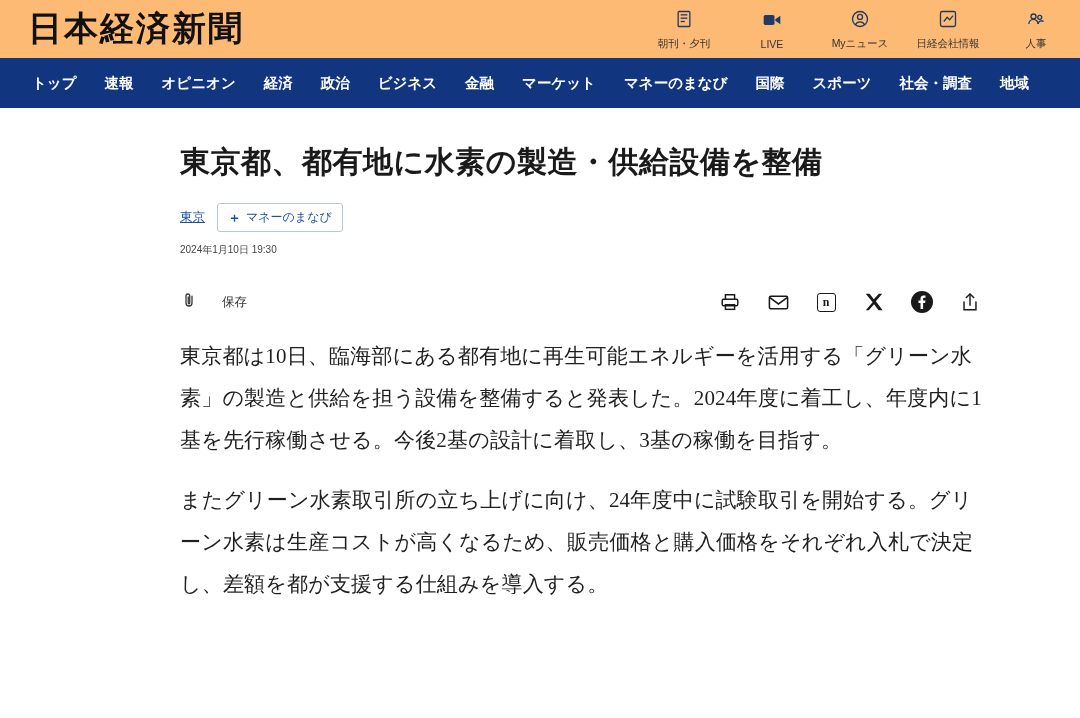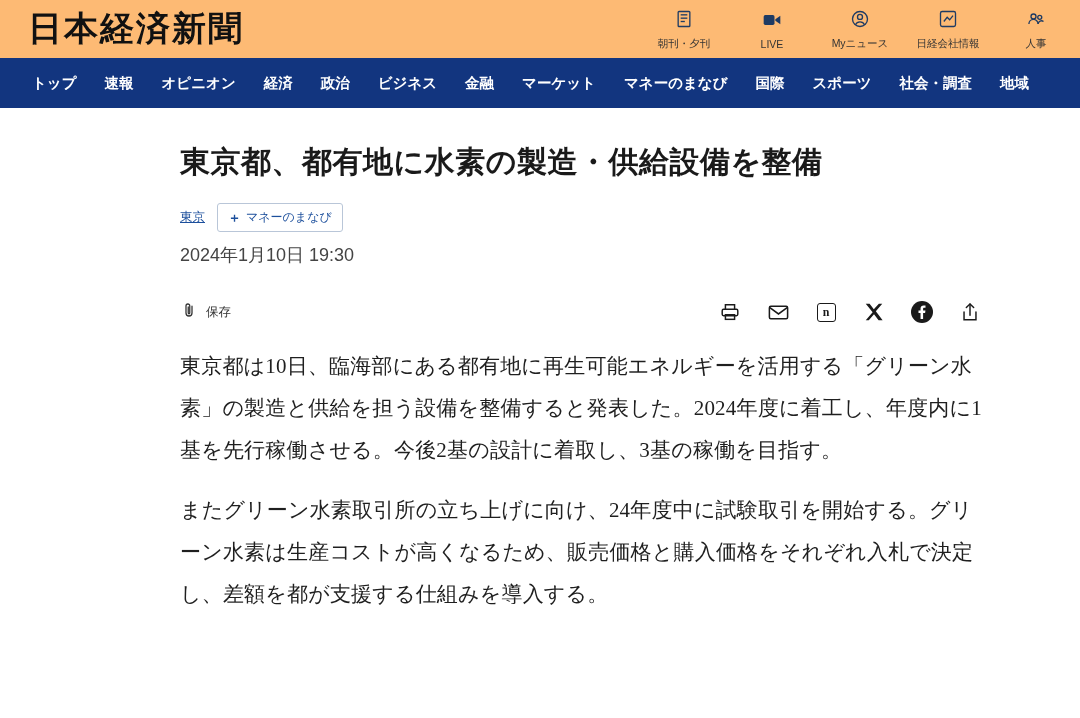--- a/index.html
+++ b/index.html
@@ -117,36 +117,36 @@
     cursor: pointer;
     white-space: nowrap;
   }
   .follow-btn .plus {
     font-size: 13px;
     font-weight: 700;
     line-height: 1;
   }
   .timestamp {
     margin-top: 11px;
-    font-size: 18px;
+    font-size: 10px;
     color: #444444;
   }
 
   
   .actions {
     margin-top: 22px;
     height: 46px;
     display: flex;
     align-items: center;
     justify-content: space-between;
   }
   .save-group {
     display: flex;
     align-items: center;
-    gap: 8px;
+    gap: 24px;
     cursor: pointer;
   }
   .save-group .lbl { font-size: 12.5px; color: #333333; }
   .share-group {
     display: flex;
     align-items: center;
     gap: 22px;
   }
   .share-icon {
     width: 26px; height: 26px;

